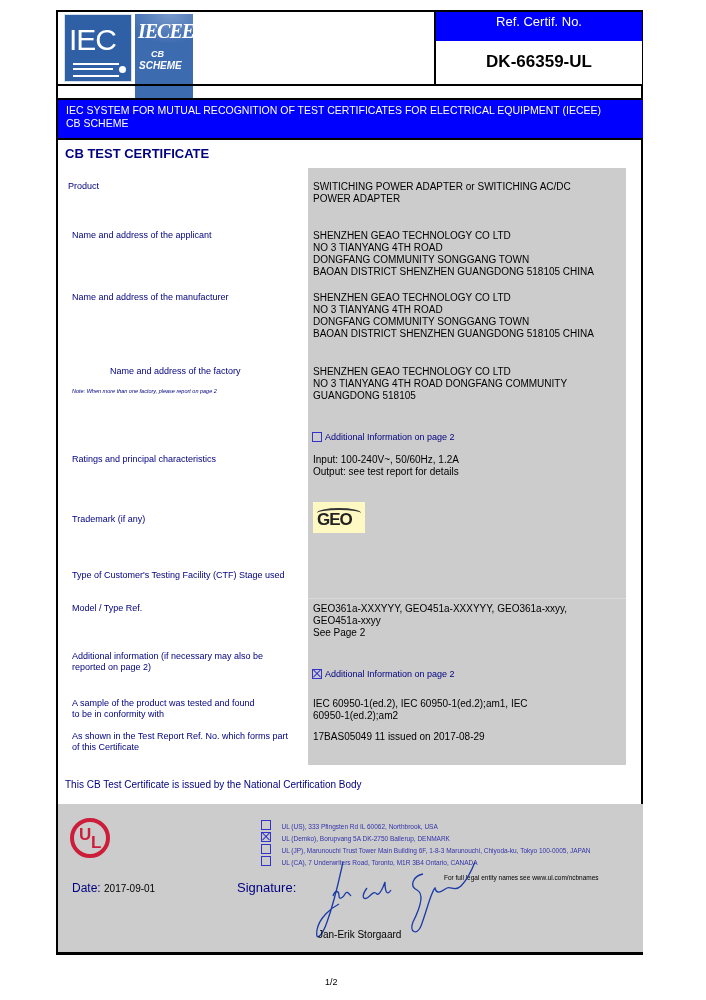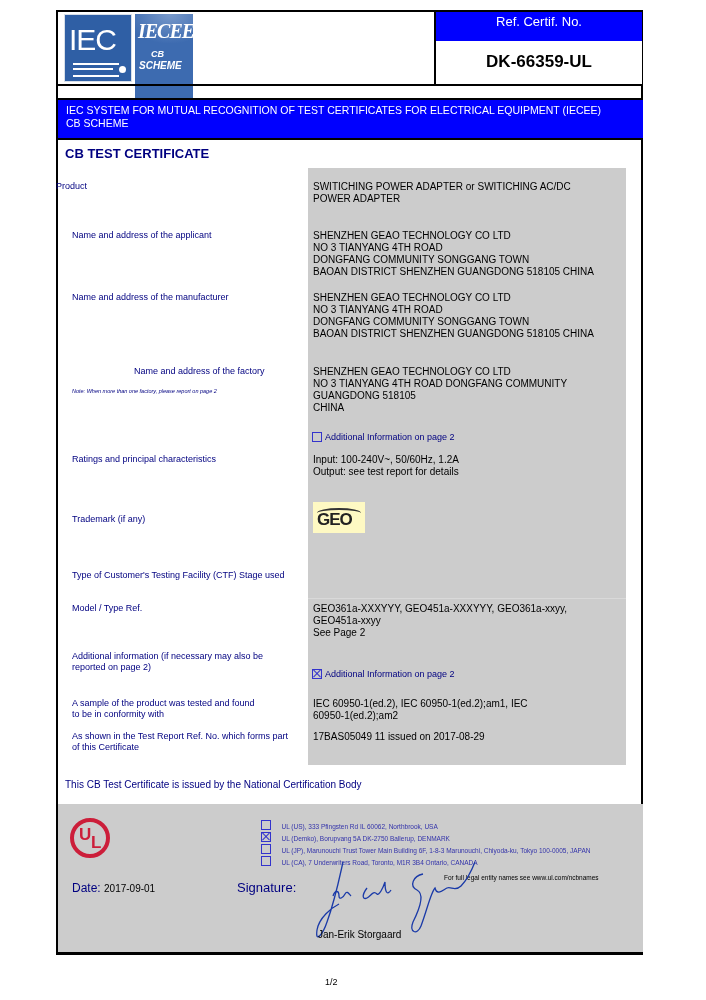--- a/index.html
+++ b/index.html
@@ -109,21 +109,21 @@
   <div>IEC SYSTEM FOR MUTUAL RECOGNITION OF TEST CERTIFICATES FOR ELECTRICAL EQUIPMENT (IECEE)</div>
   <div>CB SCHEME</div>
 </div>
 <div id="hline3" class="abs"></div>
 
 <div id="cert-title" class="abs">CB TEST CERTIFICATE</div>
 
 <div id="gray-panel" class="abs"></div>
 <div id="gray-line" class="abs"></div>
 
-<div class="abs lbl" style="left:56px;top:181px;">Product</div>
+<div class="abs lbl" style="left:68px;top:181px;">Product</div>
 <div class="abs val" style="left:313px;top:181px;">
   <div>SWITICHING POWER ADAPTER or SWITICHING AC/DC</div>
   <div>POWER ADAPTER</div>
 </div>
 
 <div class="abs lbl" style="left:72px;top:230px;">Name and address of the applicant</div>
 <div class="abs val" style="left:313px;top:230px;">
   <div>SHENZHEN GEAO TECHNOLOGY CO LTD</div>
   <div>NO 3 TIANYANG 4TH ROAD</div>
   <div>DONGFANG COMMUNITY SONGGANG TOWN</div>
@@ -131,27 +131,26 @@
 </div>
 
 <div class="abs lbl" style="left:72px;top:292px;">Name and address of the manufacturer</div>
 <div class="abs val" style="left:313px;top:292px;">
   <div>SHENZHEN GEAO TECHNOLOGY CO LTD</div>
   <div>NO 3 TIANYANG 4TH ROAD</div>
   <div>DONGFANG COMMUNITY SONGGANG TOWN</div>
   <div>BAOAN DISTRICT SHENZHEN GUANGDONG 518105 CHINA</div>
 </div>
 
-<div class="abs lbl" style="left:88px;top:366px;padding-left:46px;">Name and address of the factory</div>
+<div class="abs lbl" style="left:64px;top:366px;padding-left:46px;">Name and address of the factory</div>
 <div class="abs lbl-sm" style="left:72px;top:388px;">Note: When more than one factory, please report on page 2</div>
 <div class="abs val" style="left:313px;top:366px;">
   <div>SHENZHEN GEAO TECHNOLOGY CO LTD</div>
   <div>NO 3 TIANYANG 4TH ROAD DONGFANG COMMUNITY</div>
   <div>GUANGDONG 518105</div>
-  <div>CHINA</div>
 </div>
 <div class="abs" style="left:312px;top:427px;">
   <span class="cbox"></span><span class="addl">Additional Information on page 2</span>
 </div>
 
 <div class="abs lbl" style="left:72px;top:454px;">Ratings and principal characteristics</div>
 <div class="abs val" style="left:313px;top:454px;">
   <div>Input: 100-240V~, 50/60Hz, 1.2A</div>
   <div>Output: see test report for details</div>
 </div>

